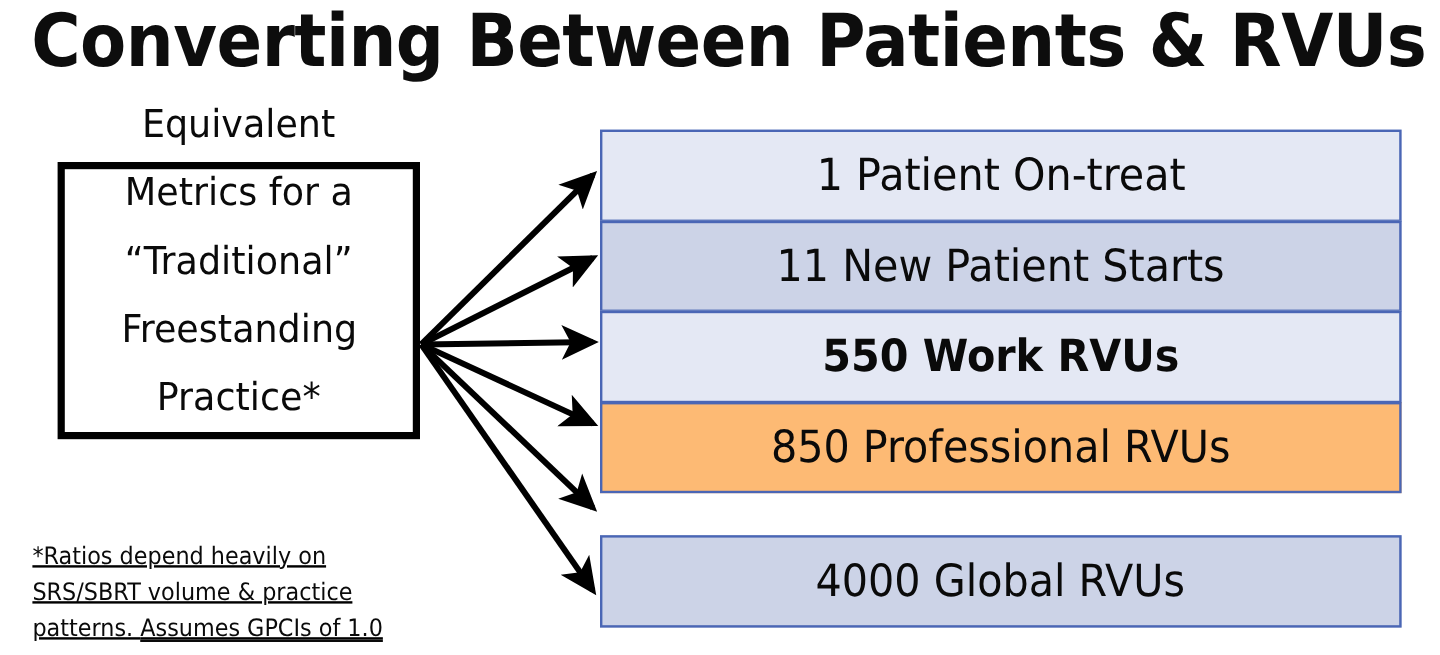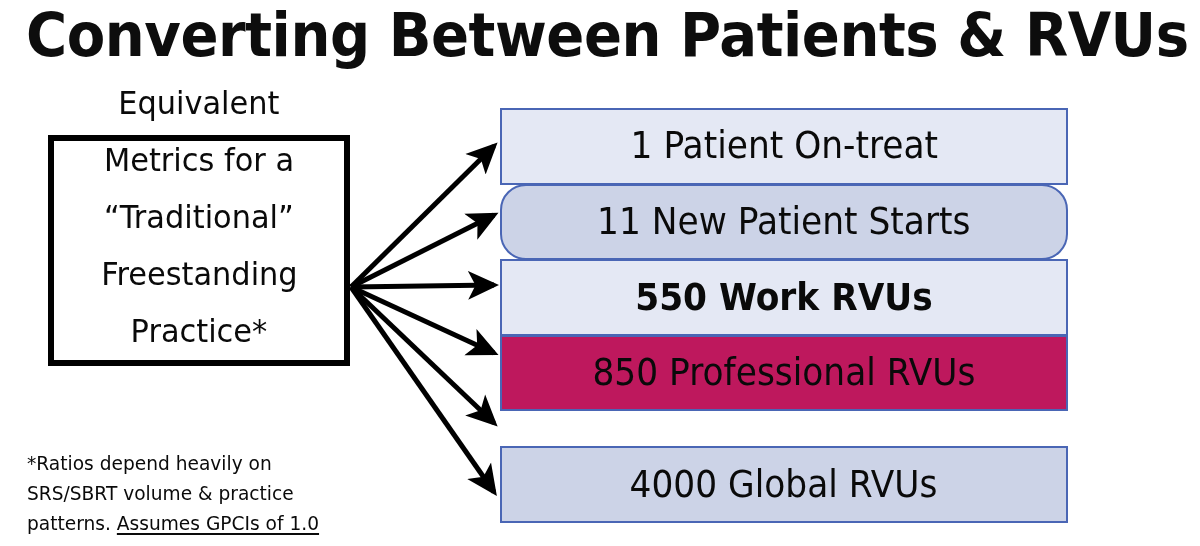--- a/index.html
+++ b/index.html
@@ -58,20 +58,21 @@
     color: #0a0a0a;
     transform: scaleX(0.95);
   }
 
   
   #footnote {
     position: absolute;
     left: 27px;
     top: 448px;
     width: 360px;
+    text-decoration: underline;
   }
   #footnote .fn-line {
     font-family: "DejaVu Sans", sans-serif;
     font-size: 20px;
     line-height: 30px;
     white-space: nowrap;
     color: #0a0a0a;
     transform: scaleX(0.93);
     transform-origin: left center;
   }
@@ -88,25 +89,24 @@
     width: 1200px;
     height: 546px;
     pointer-events: none;
   }
 
   
   #bar-stack {
     position: absolute;
     left: 500px;
     top: 108px;
-    width: 568px;
+    width: 668px;
     height: 414px;
     display: flex;
     flex-direction: column;
-    justify-content: center;
   }
   .bar-row {
     flex: 1 1 0;
     box-sizing: border-box;
     border: 2px solid #4a66b5;
     display: flex;
     align-items: center;
     justify-content: center;
     margin-bottom: -1px;
   }
@@ -153,25 +153,25 @@
       <line x1="351" y1="287" x2="494" y2="353"></line>
       <line x1="351" y1="287" x2="494" y2="423"></line>
       <line x1="351" y1="287" x2="494" y2="492"></line>
     </g>
 </svg>
 
 <div id="bar-stack">
   <div class="bar-row shade-light" style="border-color: rgb(74, 102, 181); background: rgb(228, 232, 244);">
     <span class="bar-label">1 Patient On-treat</span>
   </div>
-  <div class="bar-row shade-dark" style="border-color: rgb(74, 102, 181); background: rgb(204, 211, 231); border-radius: 26px;">
+  <div class="bar-row shade-dark" style="border-color: rgb(74, 102, 181); background: rgb(204, 211, 231);">
     <span class="bar-label">11 New Patient Starts</span>
   </div>
   <div class="bar-row shade-light" style="border-color: rgb(74, 102, 181); background: rgb(228, 232, 244); font-weight: bold;">
     <span class="bar-label">550 Work RVUs</span>
   </div>
-  <div class="bar-row shade-dark" style="border-color: rgb(74, 102, 181); background: #be185d;">
+  <div class="bar-row shade-dark" style="border-color: rgb(74, 102, 181); background: #fdba74;">
     <span class="bar-label">850 Professional RVUs</span>
   </div>
   <div class="bar-row shade-dark" style="border-color: rgb(74, 102, 181); background: rgb(204, 211, 231); margin-top: 36px;">
     <span class="bar-label">4000 Global RVUs</span>
   </div>
 </div>
 
 </body></html>

